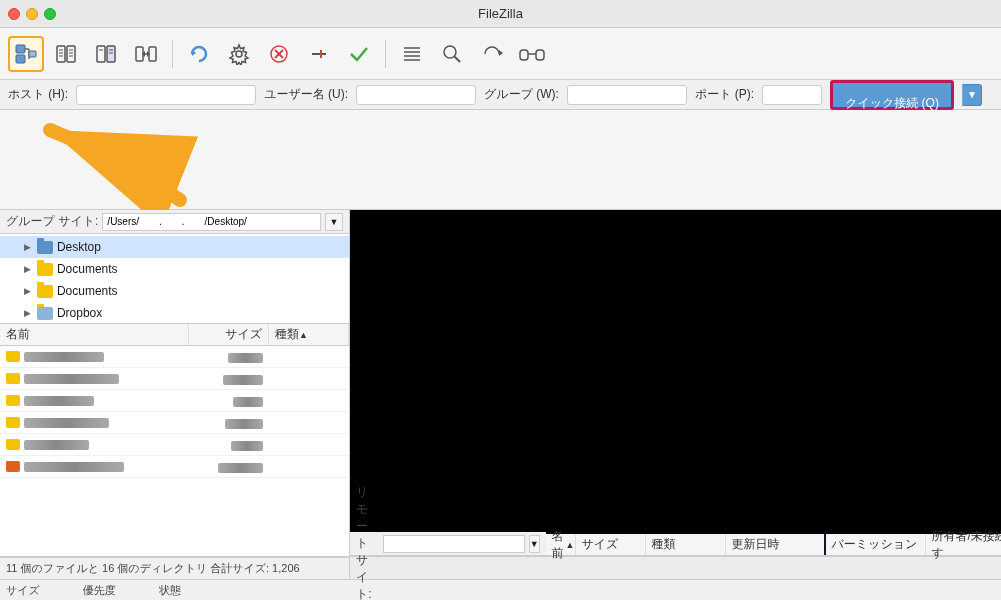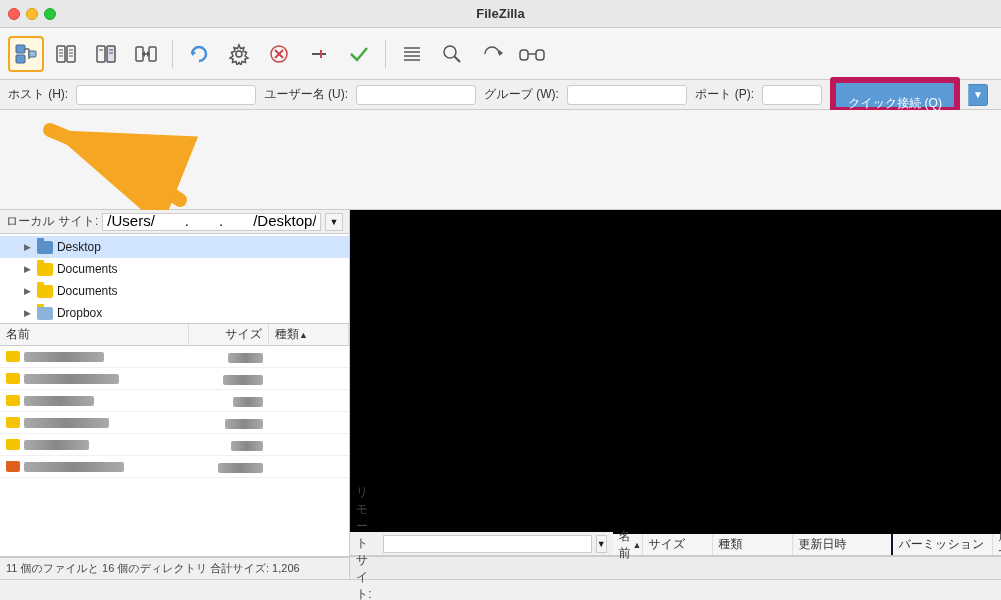--- a/index.html
+++ b/index.html
@@ -18,21 +18,21 @@
       background: #e8e8e8;
       border-bottom: 1px solid #ccc;
       height: 28px;
       display: flex;
       align-items: center;
       justify-content: center;
       position: relative;
     }
     .title-bar-title {
       font-size: 13px;
-      font-weight: 700;
+      font-weight: 400;
       color: #333;
     }
     .traffic-lights {
       position: absolute;
       left: 8px;
       display: flex;
       gap: 6px;
       align-items: center;
     }
     .traffic-light {
@@ -105,21 +105,21 @@
       font-size: 12px;
       border-radius: 3px;
     }
     .conn-input.host { width: 180px; }
     .conn-input.user { width: 120px; }
     .conn-input.pass { width: 120px; }
     .conn-input.port { width: 60px; }
     .quick-connect-btn {
       background: #5b9bd5;
       color: white;
-      border: 6px solid #be185d;
+      border: 3px solid #be185d;
       height: 22px;
       padding: 12px 12px;
       border-radius: 3px;
       cursor: pointer;
       font-size: 12px;
       white-space: nowrap;
     }
     .quick-connect-dropdown {
       background: #5b9bd5;
       color: white;
@@ -184,21 +184,21 @@
     }
     .site-header-label {
       font-size: 12px;
       color: #444;
     }
     .site-path-input {
       flex: 1;
       height: 18px;
       border: 1px solid #ccc;
       background: white;
-      font-size: 15px;
+      font-size: 10px;
       padding: 0 4px;
     }
     .site-path-dropdown {
       width: 18px;
       height: 18px;
       border: 1px solid #ccc;
       background: #f5f5f5;
       display: flex;
       align-items: center;
       justify-content: center;
@@ -603,21 +603,21 @@
     </defs>
     <path d="M 160 80 C 130 60, 80 30, 30 10" stroke="#f5a623" stroke-width="14" fill="none" marker-end="url(#arrowhead)" stroke-linecap="round"></path>
   </svg>
 </div>
 
 <div class="main-area">
 
   <div class="local-panel">
 
     <div class="site-header">
-      <span class="site-header-label">ローカル サイト:</span>
+      <span class="site-header-label">グループ サイト:</span>
       <input class="site-path-input" type="text" value="/Users/　　.　　.　　/Desktop/" style="">
       <div class="site-path-dropdown">▼</div>
     </div>
 
     <div class="file-tree">
       <div class="tree-item selected">
         <span class="tree-chevron">▶</span>
         <div class="folder-icon selected"></div>
         <span>Desktop</span>
       </div>
@@ -747,13 +747,18 @@
   </div>
 </div>
 
 <div style="display:flex;border-top:1px solid #ccc">
   <div class="status-bar local-status">
     <span>11 個のファイルと 16 個のディレクトリ 合計サイズ: 1,206</span>
   </div>
 </div>
 
 <div class="bottom-bar">
+  <div class="remote-bottom">
+    <span>サイズ</span>
+    <span style="margin-left:40px">優先度</span>
+    <span style="margin-left:40px">状態</span>
+  </div>
 </div>
 
 </body></html>

